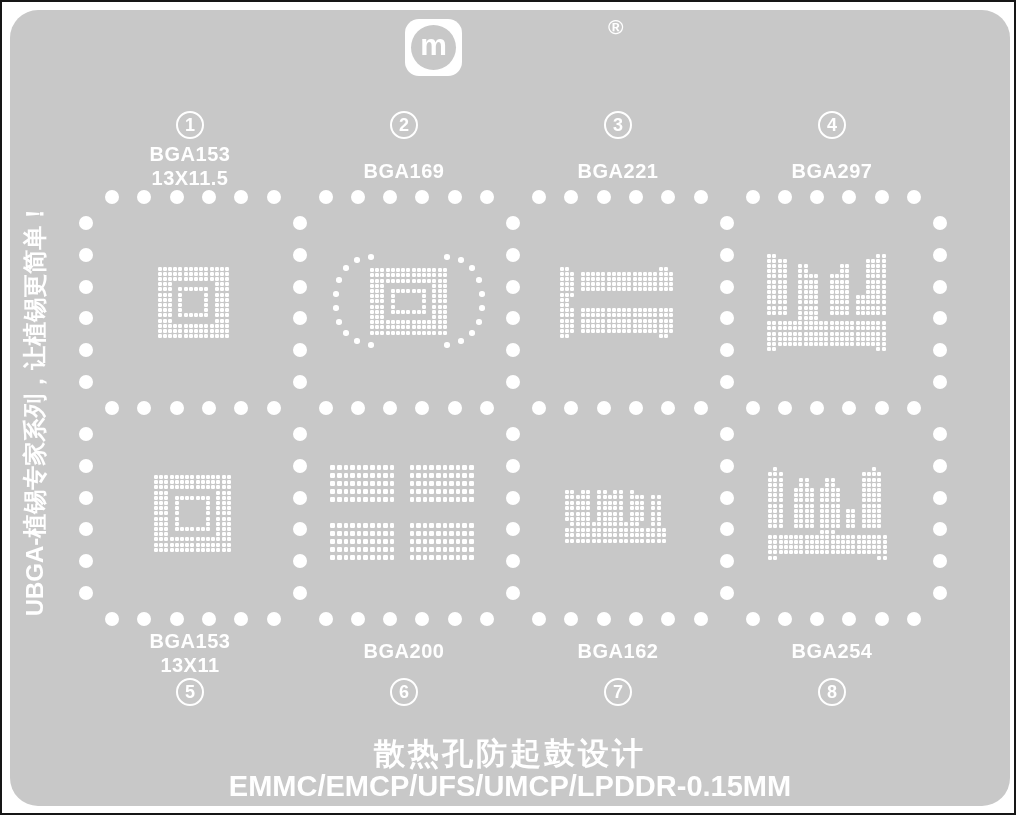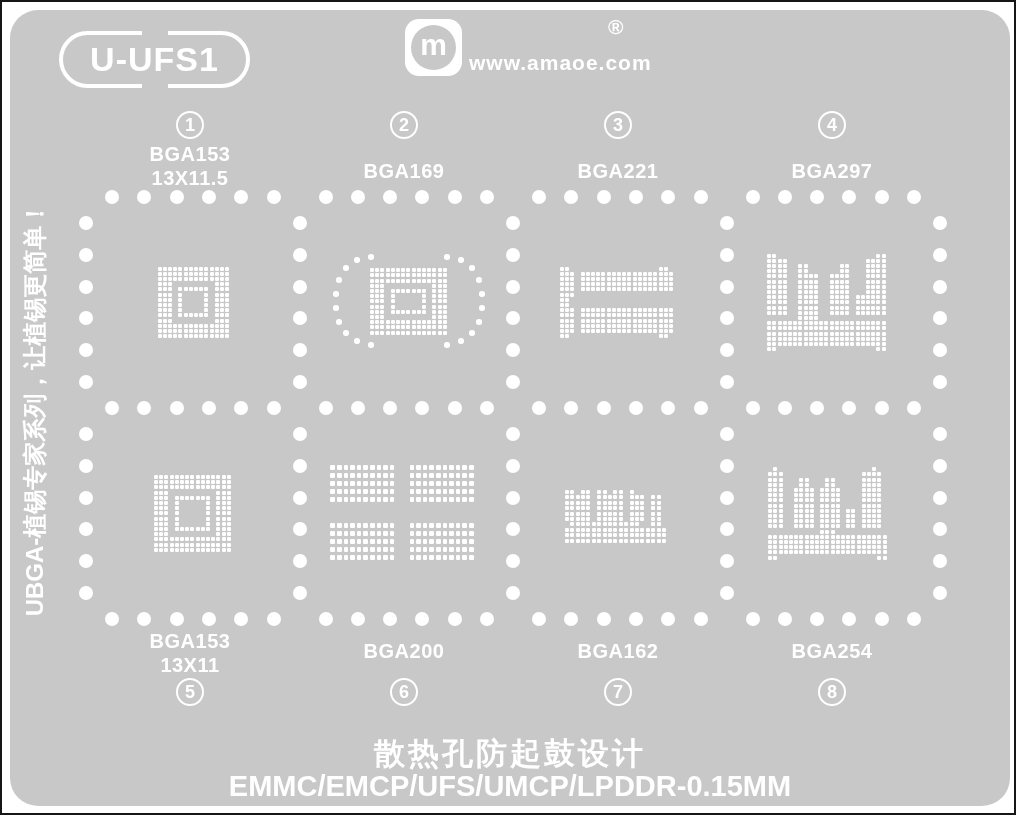--- a/index.html
+++ b/index.html
@@ -44,33 +44,27 @@
     display:flex;align-items:center;justify-content:center;font-weight:bold;box-sizing:border-box;}
   .rg-label{position:absolute;text-align:center;color:#fff;font-weight:bold;
     font-size:20px;white-space:nowrap;letter-spacing:0.5px;}
 </style>
 </head>
 <body>
 
 <div class="canvas">
   <div class="plate"></div>
 
-  <div class="model-badge">
-    <span>U-UFS1</span>
-    <div class="badge-gap g-top"></div>
-    <div class="badge-gap g-bot"></div>
-  </div>
 
   <div class="brand-logo">
     <div class="lg-circle">
       <span class="lg-m">m</span>
     </div>
   </div>
   <div class="brand-reg">®</div>
-  <div class="brand-site">www.amaoe.com</div>
 
 
   <div class="side-slogan">UBGA-植锡专家系列，让植锡更简单！</div>
 
   <div class="footer-design">散热孔防起鼓设计</div>
   <div class="footer-spec">EMMC/EMCP/UFS/UMCP/LPDDR-0.15MM</div>
 
   <div>
       <div class="dot" style="left: 103px; top: 188px; width: 14px; height: 14px;"></div>
       <div class="dot" style="left: 135.3px; top: 188px; width: 14px; height: 14px;"></div>

